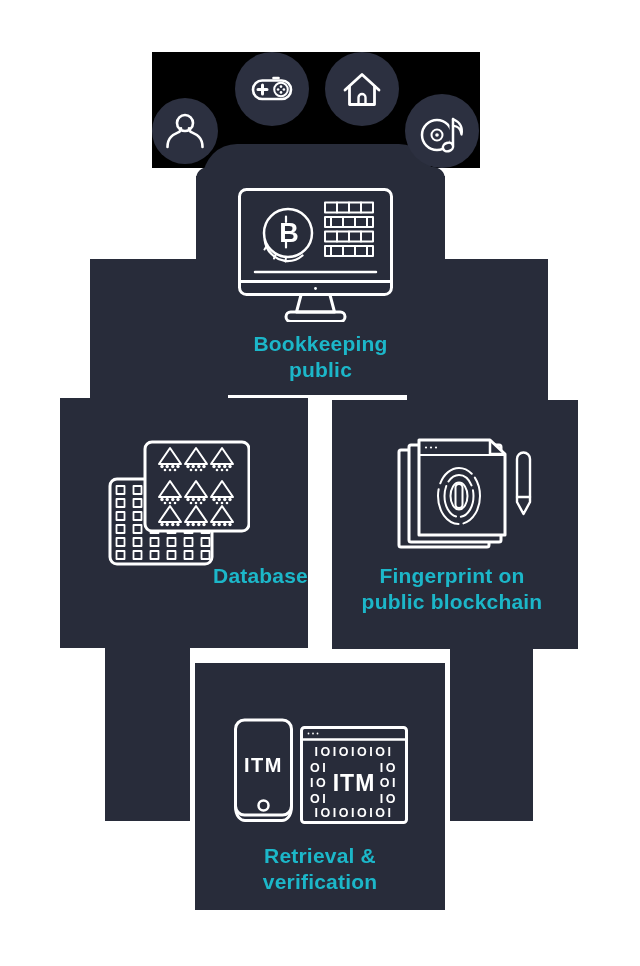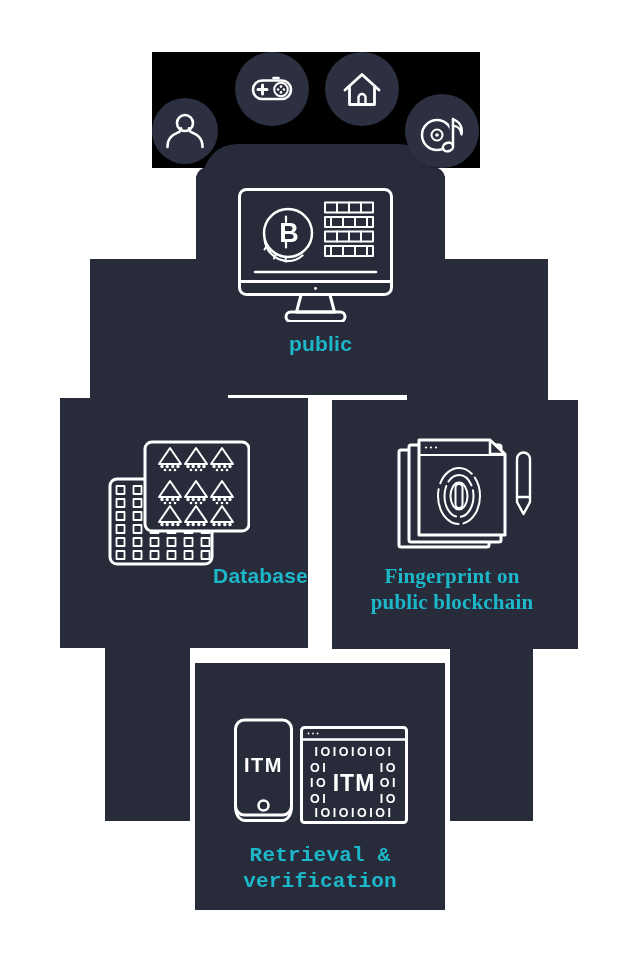--- a/index.html
+++ b/index.html
@@ -103,20 +103,21 @@
         <path d="M99,43.5 v10 M111,43.5 v10 M123,43.5 v10"></path>
         <rect x="87" y="58" width="48" height="10"></rect>
         <path d="M93,58 v10 M105,58 v10 M117,58 v10 M129,58 v10"></path>
       </g>
     </g>
     <circle cx="77.5" cy="100.5" r="1.4" fill="#ffffff"></circle>
     <text x="51" y="53.5" font-size="27" font-weight="bold" fill="#ffffff" text-anchor="middle">B</text>
   </svg>
 
   <div class="label" style="left:196px;top:331px;width:249px;">
+    <div>Bookkeeping</div>
     <div>public</div>
   </div>
 
   <div class="panel" style="left:60px;top:398px;width:248px;height:250px;"></div>
   <div class="panel" style="left:105px;top:648px;width:85px;height:173px;"></div>
 
   <svg class="iconsvg" style="left:108px;top:440px;" width="142" height="126" viewBox="0 0 142 126">
     <g fill="none" stroke="#ffffff" stroke-linecap="round" stroke-linejoin="round">
       <rect x="2" y="39" width="102" height="85" rx="7" stroke-width="3"></rect>
       <g stroke-width="1.8">
@@ -255,21 +256,21 @@
       <ellipse cx="64" cy="59" rx="14.5" ry="21" stroke-dasharray="26 5 35 5 30 5"></ellipse>
       <ellipse cx="64" cy="59" rx="8.5" ry="13.5"></ellipse>
       <rect x="60.5" y="47" width="7" height="24" rx="3.5"></rect>
     </g>
     <g fill="none" stroke="#ffffff" stroke-width="2.4" stroke-linecap="round" stroke-linejoin="round">
       <path d="M122,22 a6.5,6.5 0 0 1 13,0 V65 L128.5,77 L122,65 Z"></path>
       <path d="M122,60 H135"></path>
     </g>
   </svg>
 
-  <div class="label" style="left:332px;top:563px;width:240px;font-family:Liberation Serif, serif;">
+  <div class="label" style="left:332px;top:563px;width:240px;">
     <div>Fingerprint on</div>
     <div>public blockchain</div>
   </div>
 
   <div class="panel" style="left:195px;top:663px;width:250px;height:247px;"></div>
 
   <svg class="iconsvg" style="left:232px;top:716px;" width="178" height="112" viewBox="0 0 178 112">
     <g fill="none" stroke="#ffffff" stroke-linecap="round" stroke-linejoin="round">
       <rect x="3.5" y="4" width="56" height="95" rx="9" stroke-width="3"></rect>
       <path d="M3.5,90 C3.5,101 9,104.5 13,104.5 H50 C54,104.5 59.5,101 59.5,90" stroke-width="3"></path>
@@ -289,18 +290,18 @@
       <text x="166" y="55.5" text-anchor="end">IO</text>
       <text x="78" y="71">IO</text>
       <text x="166" y="71" text-anchor="end">OI</text>
       <text x="78" y="86.5">OI</text>
       <text x="166" y="86.5" text-anchor="end">IO</text>
       <text x="122" y="101" text-anchor="middle">IOIOIOIOI</text>
     </g>
     <text x="122" y="75" font-size="23" font-weight="bold" fill="#ffffff" text-anchor="middle" letter-spacing="1">ITM</text>
   </svg>
 
-  <div class="label" style="left:195px;top:843px;width:250px;font-family:Liberation Mono, monospace;">
+  <div class="label" style="left:195px;top:843px;width:250px;">
     <div>Retrieval &amp;</div>
     <div>verification</div>
   </div>
 
 </div>
 
 </body></html>

